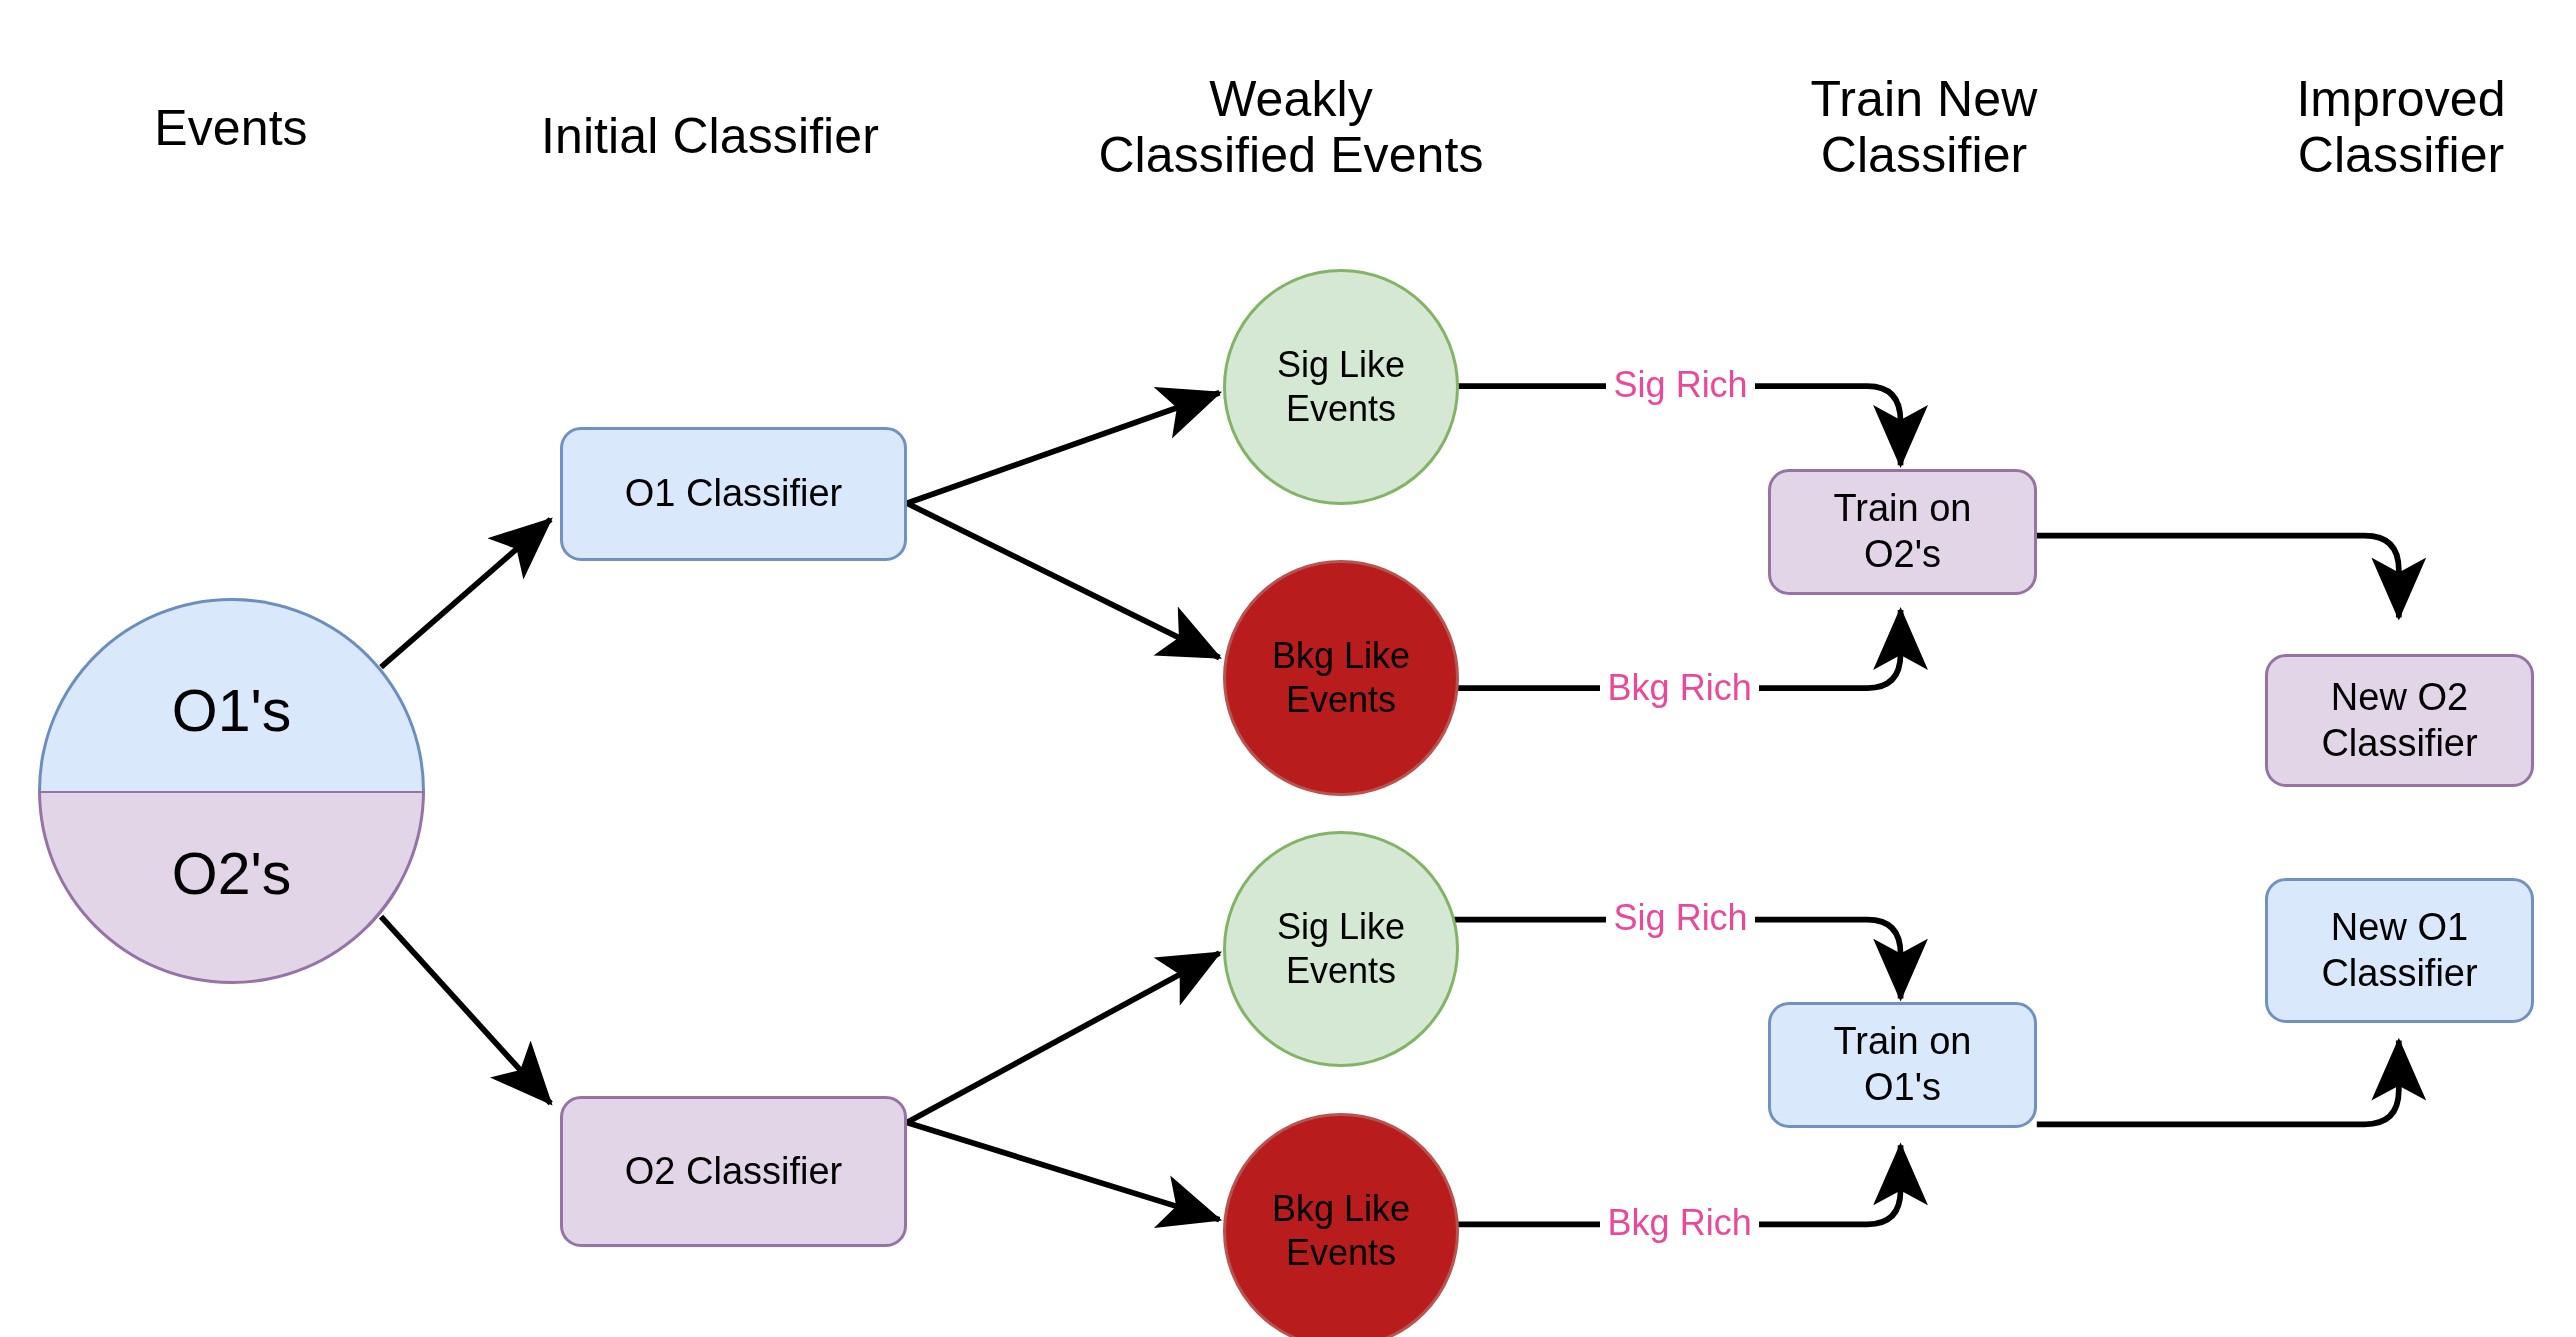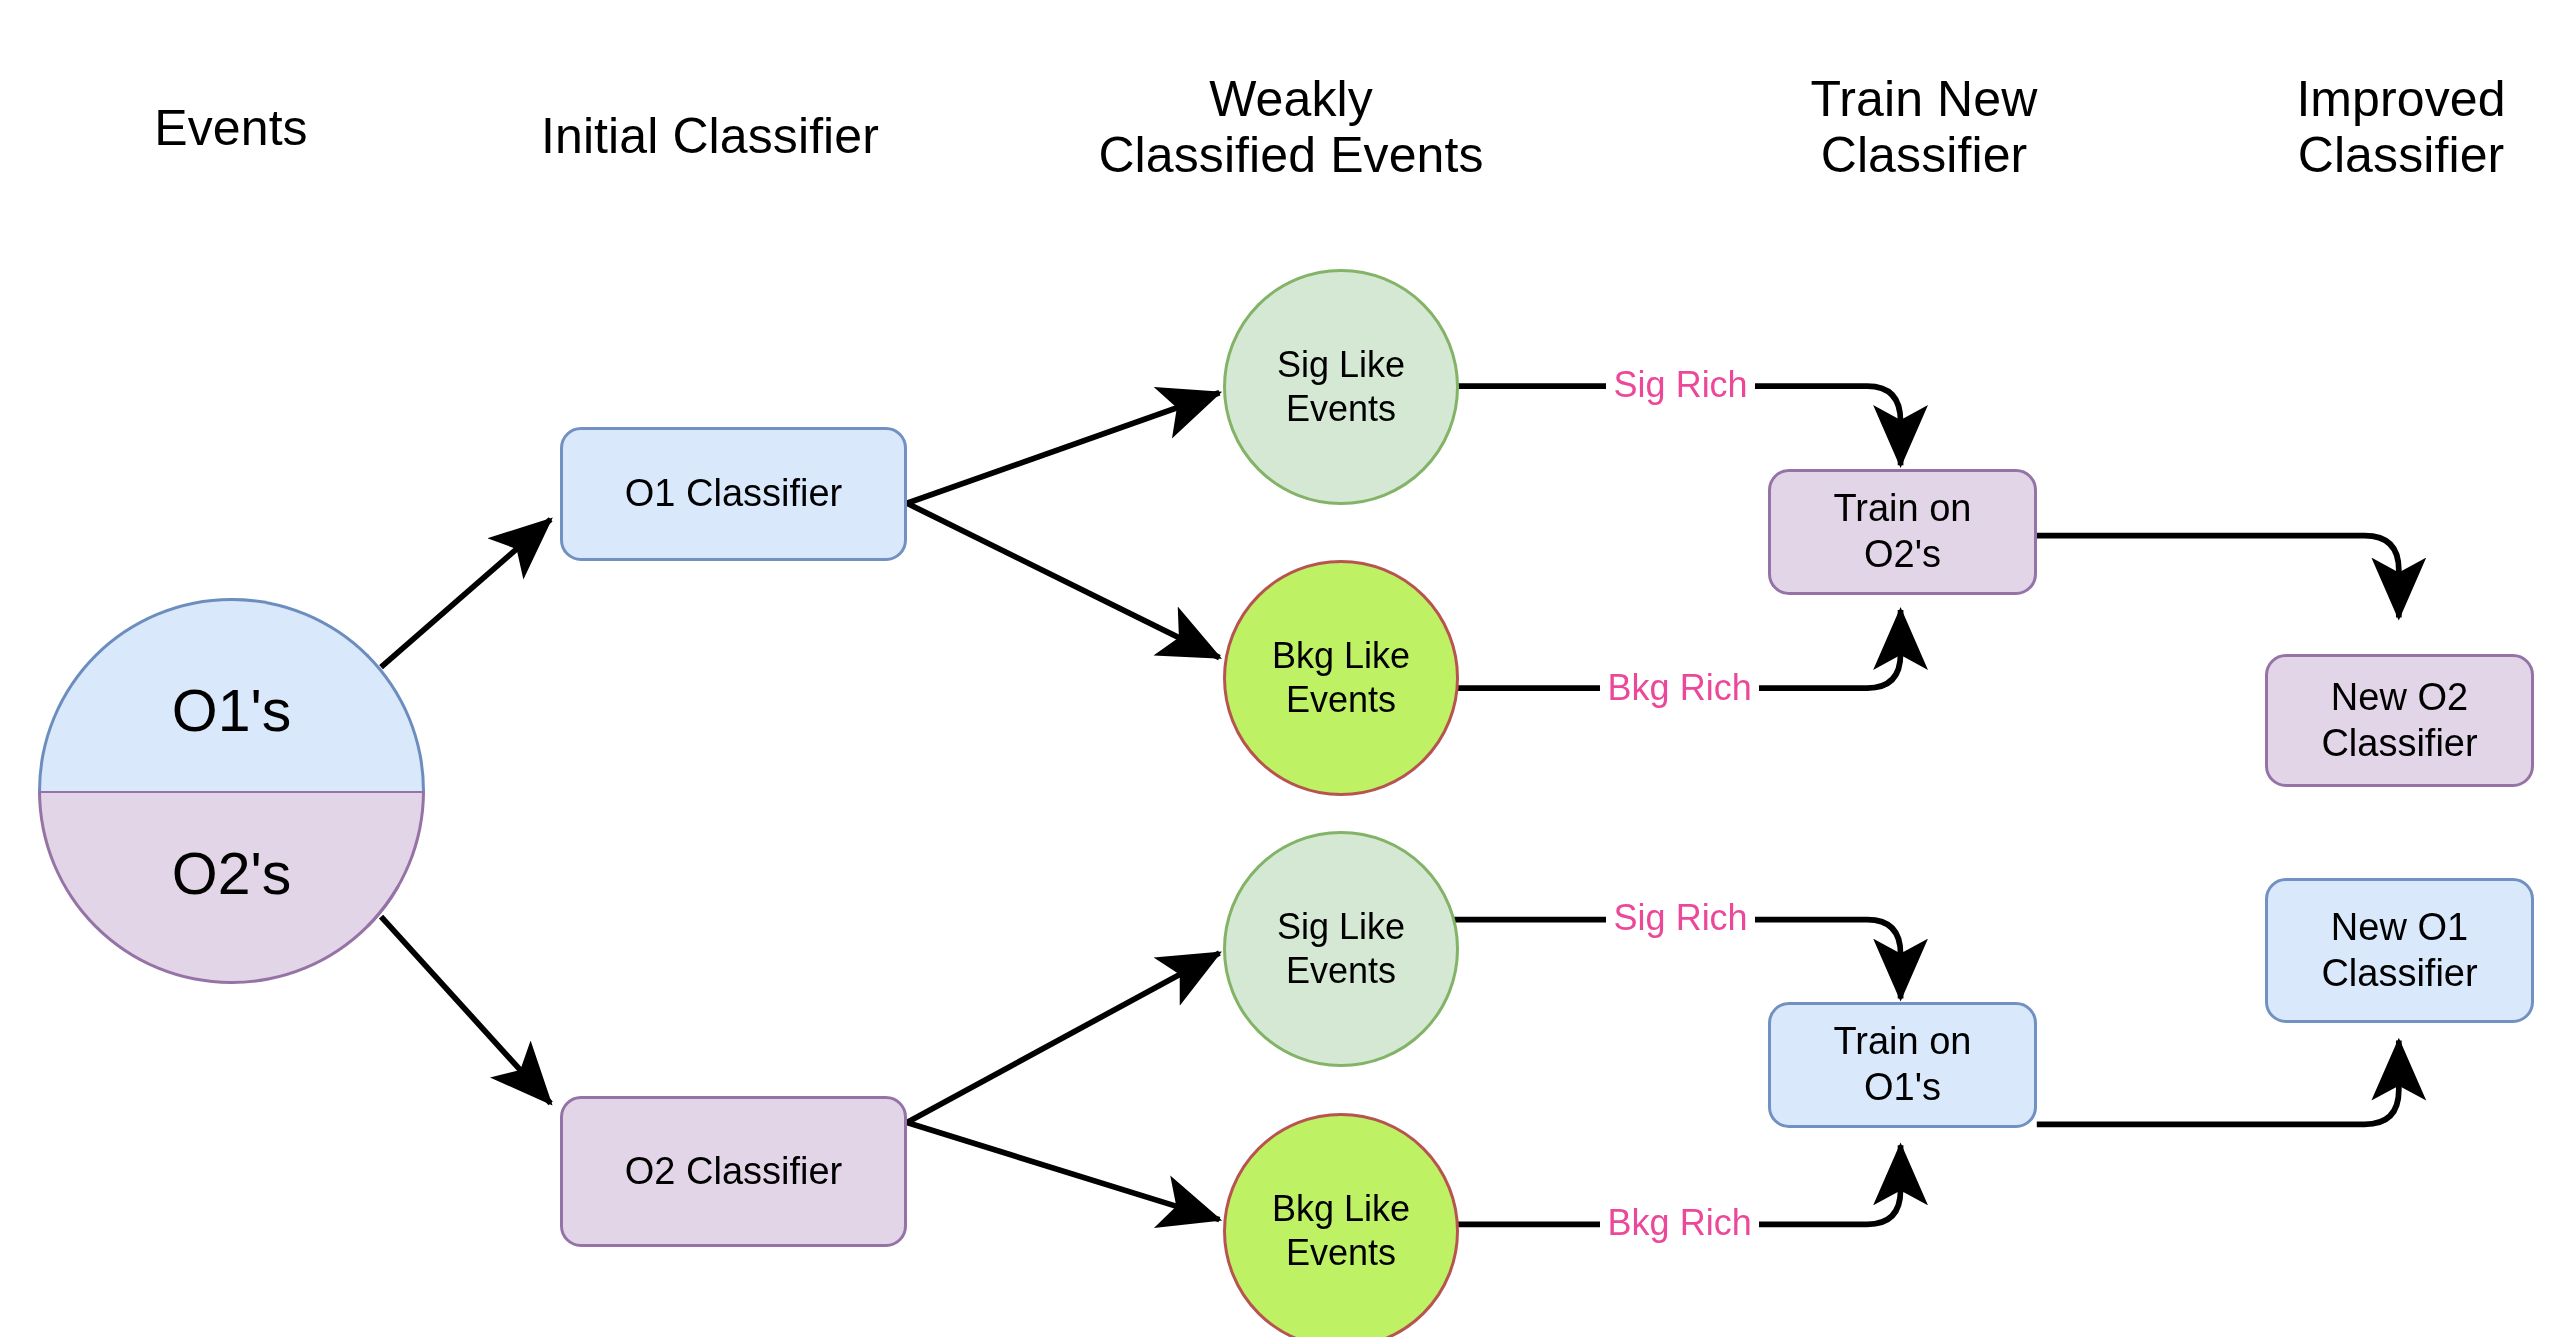--- a/index.html
+++ b/index.html
@@ -58,21 +58,21 @@
   .rbox.blue  { background: #dae8fc; border-color: #7191c0; }
   .rbox.purple{ background: #e1d5e7; border-color: #9673a6; }
   .circ {
     border-radius: 50%;
     border-style: solid;
     border-width: 3.8px;
     font-size: 36px;
     line-height: 1.22;
   }
   .circ.green { background: #d5e8d4; border-color: #82b366; }
-  .circ.red   { background: #bef264; border-color: #b85450; }
+  .circ.red   { background: #b91c1c; border-color: #b85450; }
 
   
   .split-circle {
     position: absolute;
     left: 38px;
     top: 598px;
     width: 387px;
     height: 387px;
   }
   .split-top, .split-bot {

